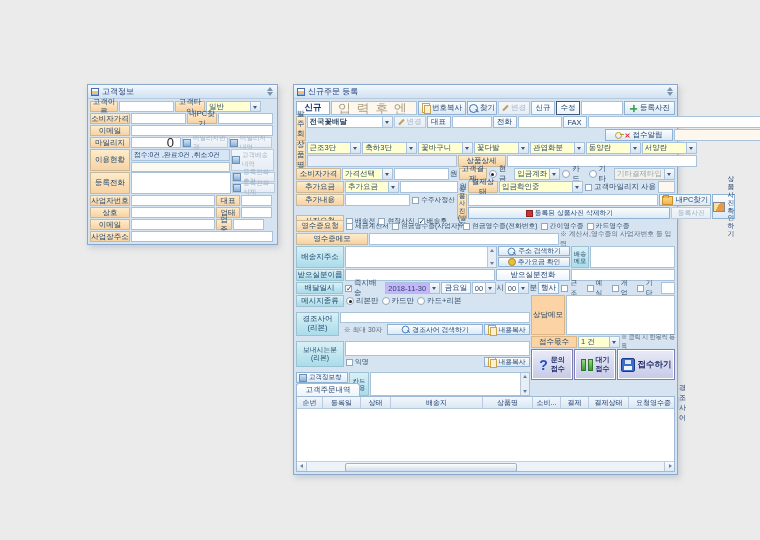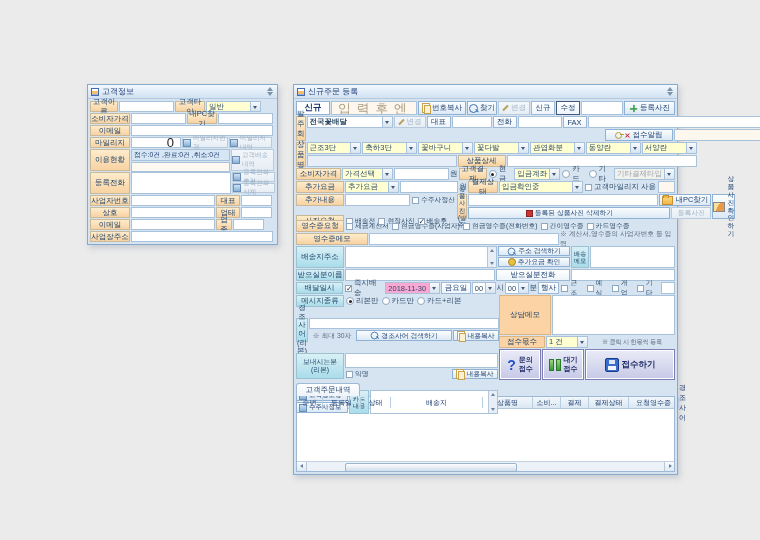--- a/index.html
+++ b/index.html
@@ -471,21 +471,21 @@
         <div class="c chip" style="width:74px">받으실분전화</div>
         <input class="inp" style="flex: 1 1 0%; height: 12px;">
       </div>
 
       <div class="r h12">
         <div class="c lblc" style="width:48px">배달일시</div>
         <div class="ck">
             <span class="cb on"></span>
             <span>즉시배송</span>
           </div>
-        <div class="dd" style="width:56px;background:#f9a8d4">
+        <div class="dd" style="width:56px;background:#c4b5fd">
             <span class="ddv">2018-11-30</span>
             <span class="arr"></span>
           </div>
         <div class="c chip" style="width:30px">금요일</div>
         <div class="dd" style="width:24px;background:#fff">
             <span class="ddv">00</span>
             <span class="arr"></span>
           </div>
         <div class="c" style="width:7px">시</div>
         <div class="dd" style="width:24px;background:#fff">
@@ -507,21 +507,21 @@
             <span>개업</span>
           </div>
         <div class="ck" style="font-size:6.8px">
             <span class="cb"></span>
             <span>기타</span>
           </div>
         <input class="inp" style="flex: 1 1 0%; height: 12px;">
       </div>
 
       <div class="r" style="height:88px;align-items:flex-start">
-        <div style="width:202px;display:flex;flex-direction:column;gap:11px">
+        <div style="width:234px;display:flex;flex-direction:column;gap:5px">
           <div class="r h12" style="margin-top:0">
             <div class="c lblc" style="width:48px">메시지종류</div>
             <div class="ck">
                 <span class="rad on"></span>
                 <span>리본만</span>
               </div>
             <div class="ck">
                 <span class="rad"></span>
                 <span>카드만</span>
               </div>
@@ -581,21 +581,21 @@
 내용</div>
             <div class="ta" style="flex:1;display:flex">
               <div style="flex:1"></div>
                 <div class="sc"></div>
             </div>
           </div>
         </div>
 
         <div style="flex:1;display:flex;flex-direction:column;gap:1px">
           <div class="r" style="height:40px;margin-top:0">
-            <div class="c lblo" style="width:52px">상담메모</div>
+            <div class="c lblo" style="width:34px">상담메모</div>
             <div class="ta" style="flex:1"></div>
           </div>
           <div class="r h12" style="margin-top:0">
             <div class="c lblo" style="width:46px">접수몫수</div>
             <div class="dd" style="width:42px">
                 <span class="ddv">1 건</span>
                 <span class="arr"></span>
               </div>
             <div class="c hint" style="flex:1;font-size:6.2px;letter-spacing:-.2px">※ 클릭 시 한몫씩 등록</div>
           </div>

